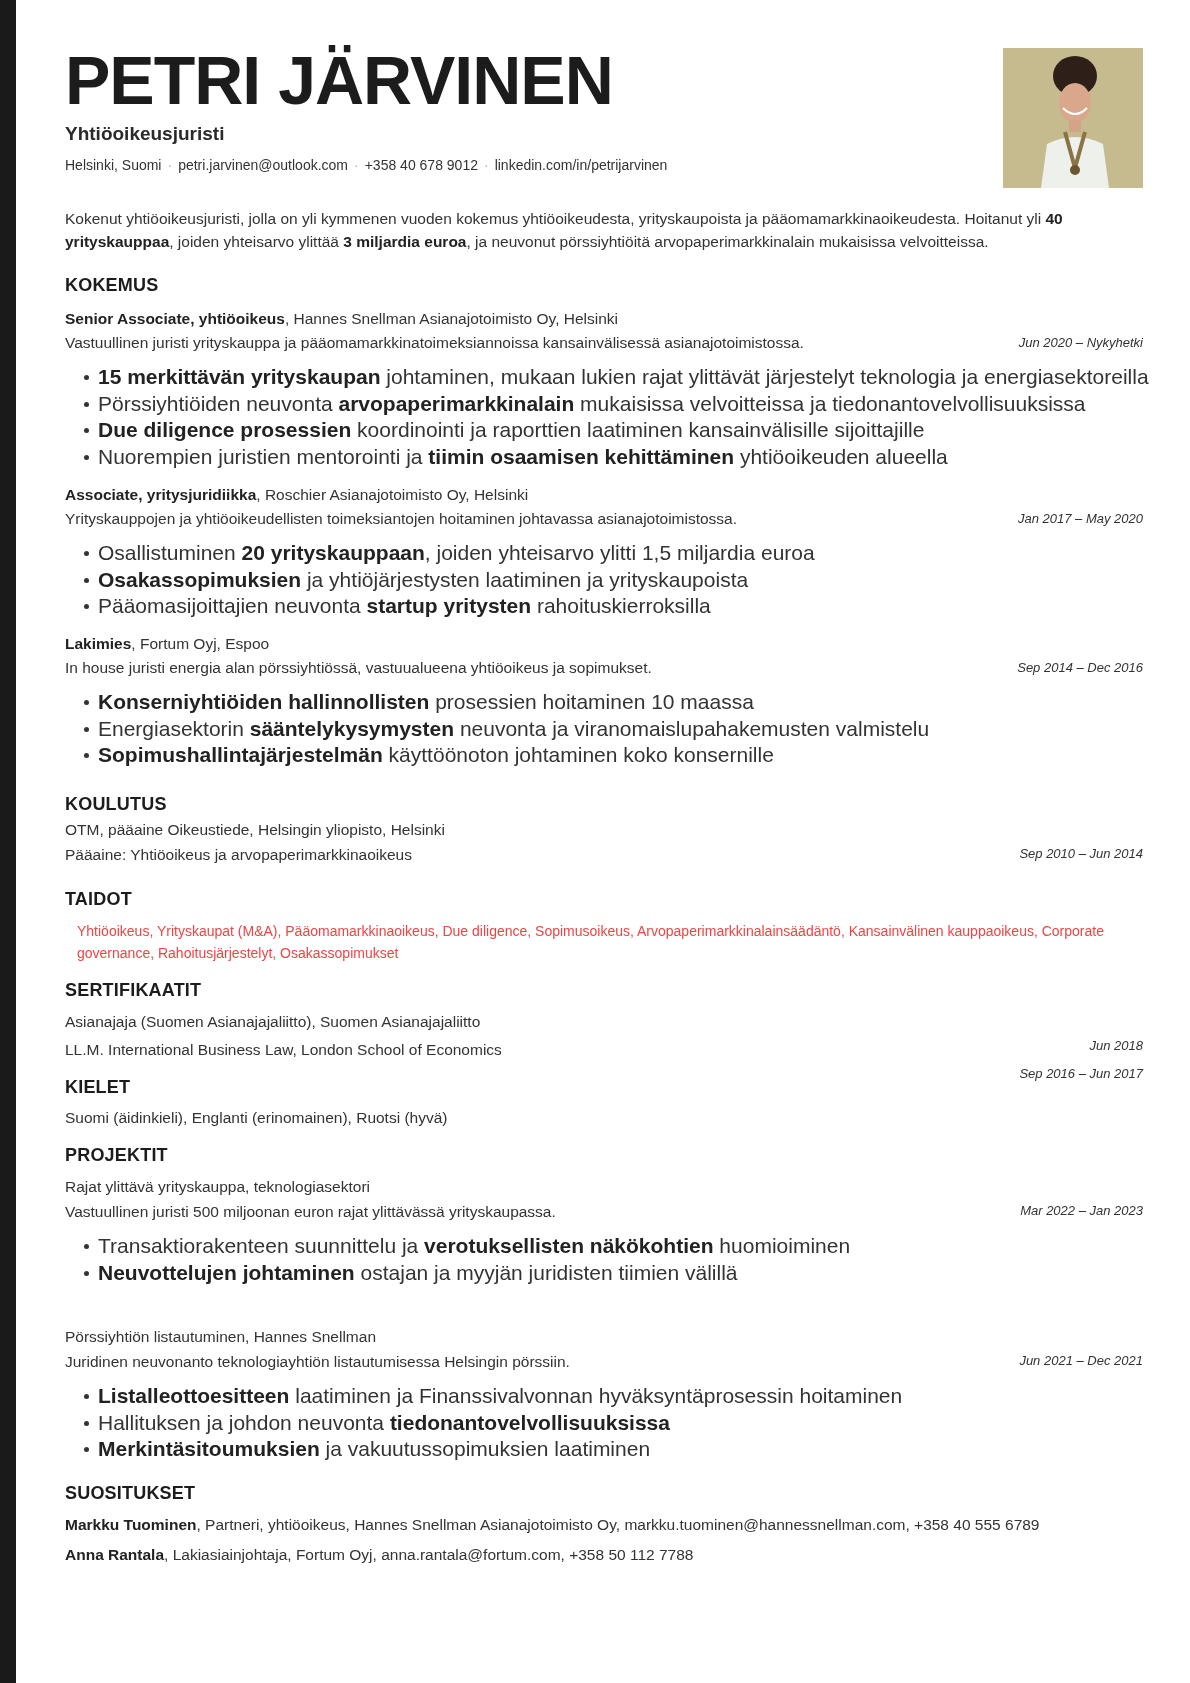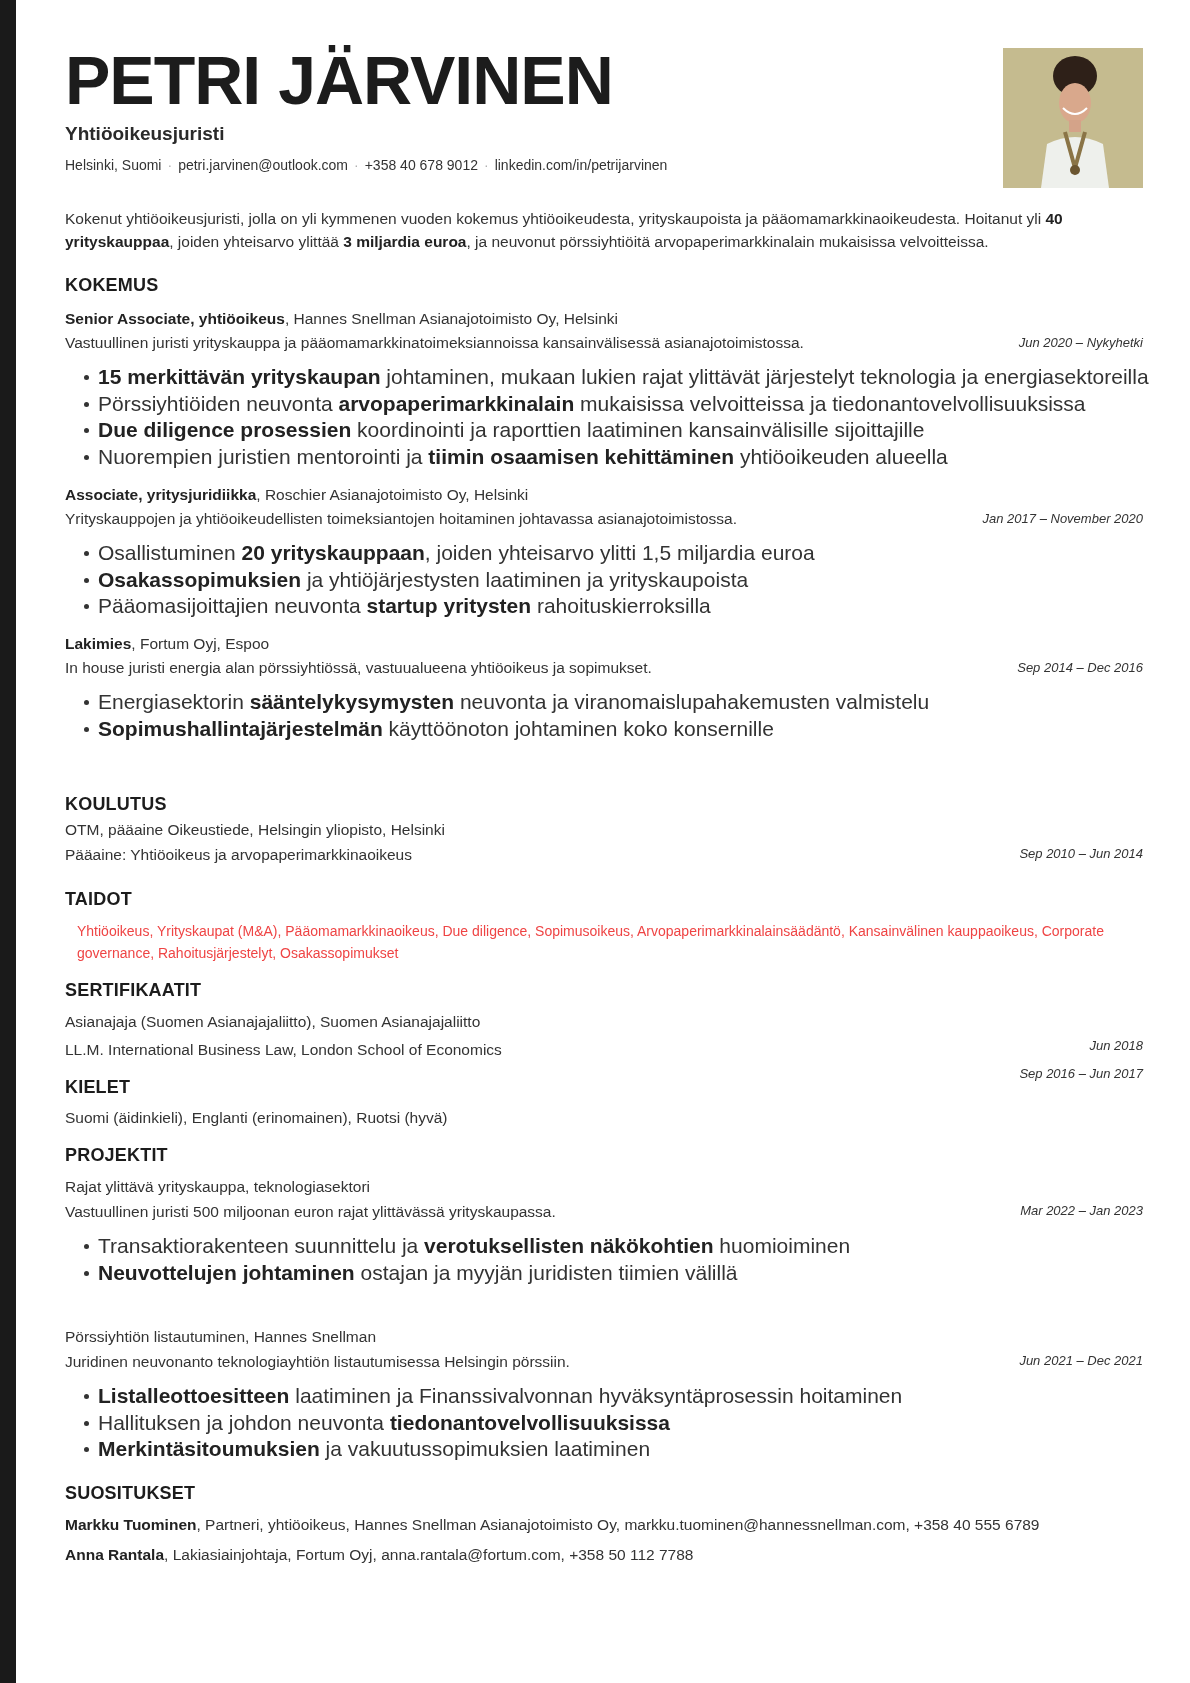--- a/index.html
+++ b/index.html
@@ -67,35 +67,36 @@
   <div class="sub" style="top:334px">Vastuullinen juristi yrityskauppa ja pääomamarkkinatoimeksiannoissa kansainvälisessä asianajotoimistossa.</div>
   <ul class="bullets" style="top:364px">
     <li><span></span><b>15 merkittävän yrityskaupan</b><span> johtaminen, mukaan lukien rajat ylittävät järjestelyt teknologia ja energiasektoreilla</span></li>
     <li><span>Pörssiyhtiöiden neuvonta </span><b>arvopaperimarkkinalain</b><span> mukaisissa velvoitteissa ja tiedonantovelvollisuuksissa</span></li>
     <li><span></span><b>Due diligence prosessien</b><span> koordinointi ja raporttien laatiminen kansainvälisille sijoittajille</span></li>
     <li><span>Nuorempien juristien mentorointi ja </span><b>tiimin osaamisen kehittäminen</b><span> yhtiöoikeuden alueella</span></li>
   </ul>
 
   <div class="row" style="top:486px">
     <b>Associate, yritysjuridiikka</b><span>, Roschier Asianajotoimisto Oy, Helsinki</span>
-    <span class="date">Jan 2017 – November 2020</span>
+    <span class="date">Jan 2017 – May 2020</span>
   </div>
   <div class="sub" style="top:510px">Yrityskauppojen ja yhtiöoikeudellisten toimeksiantojen hoitaminen johtavassa asianajotoimistossa.</div>
   <ul class="bullets" style="top:540px">
     <li><span>Osallistuminen </span><b>20 yrityskauppaan</b><span>, joiden yhteisarvo ylitti 1,5 miljardia euroa</span></li>
     <li><span></span><b>Osakassopimuksien</b><span> ja yhtiöjärjestysten laatiminen ja yrityskaupoista</span></li>
     <li><span>Pääomasijoittajien neuvonta </span><b>startup yritysten</b><span> rahoituskierroksilla</span></li>
   </ul>
 
   <div class="row" style="top:635px">
     <b>Lakimies</b><span>, Fortum Oyj, Espoo</span>
     <span class="date">Sep 2014 – Dec 2016</span>
   </div>
   <div class="sub" style="top:659px">In house juristi energia alan pörssiyhtiössä, vastuualueena yhtiöoikeus ja sopimukset.</div>
   <ul class="bullets" style="top:689px">
+    <li><span></span><b>Konserniyhtiöiden hallinnollisten</b><span> prosessien hoitaminen 10 maassa</span></li>
     <li><span>Energiasektorin </span><b>sääntelykysymysten</b><span> neuvonta ja viranomaislupahakemusten valmistelu</span></li>
     <li><span></span><b>Sopimushallintajärjestelmän</b><span> käyttöönoton johtaminen koko konsernille</span></li>
   </ul>
 
   <div class="section-h" style="top:794px">KOULUTUS</div>
   <div class="row" style="top:821px">
     <span>OTM, pääaine Oikeustiede, Helsingin yliopisto, Helsinki</span>
     <span class="date">Sep 2010 – Jun 2014</span>
   </div>
   <div class="sub" style="top:846px">Pääaine: Yhtiöoikeus ja arvopaperimarkkinaoikeus</div>

